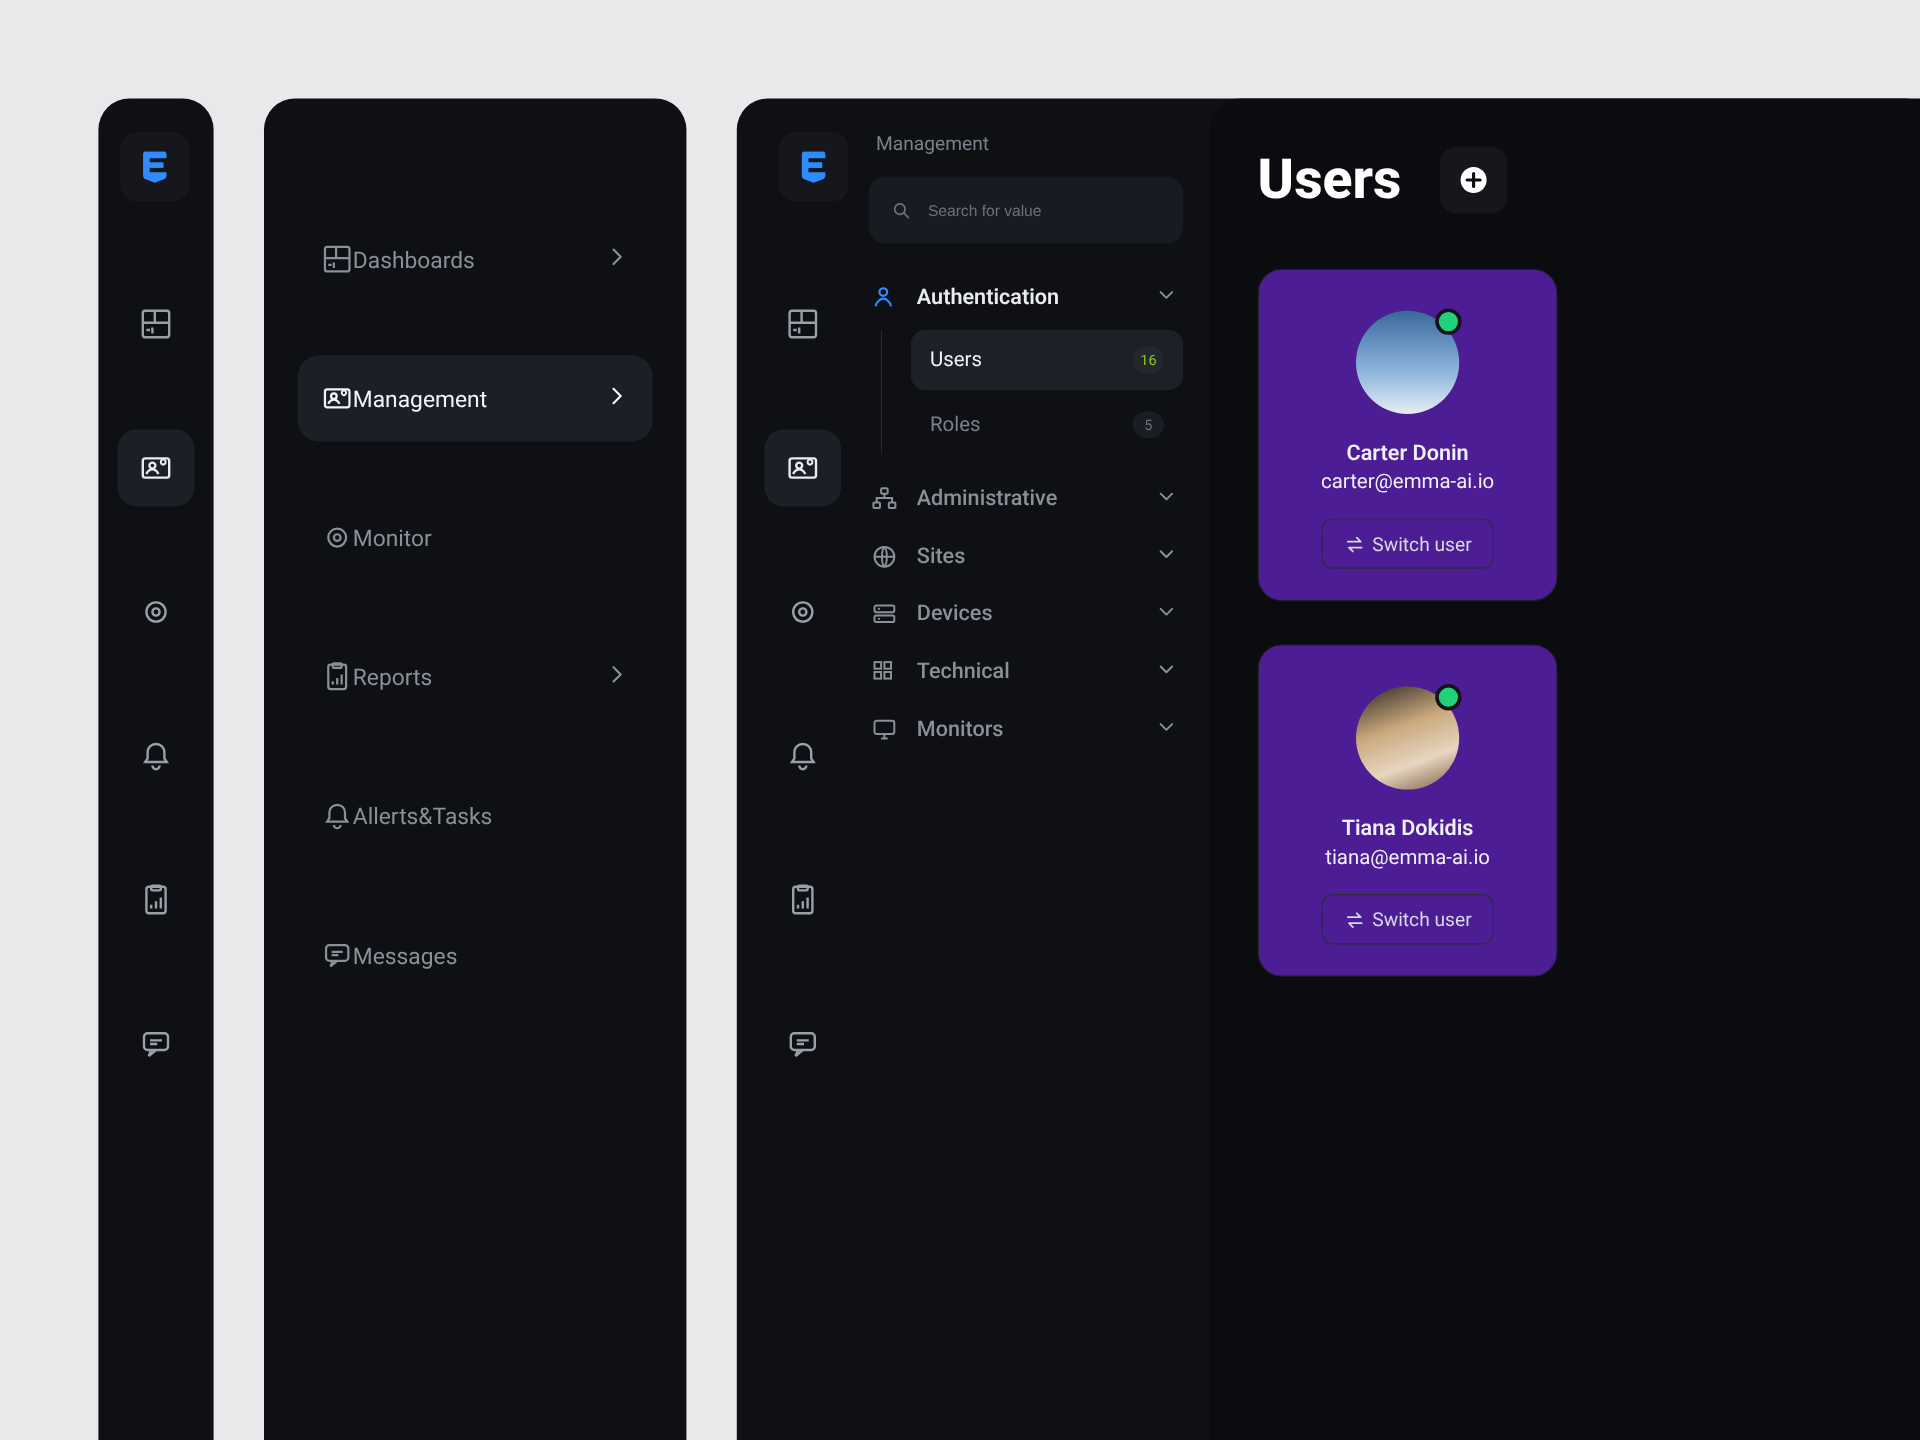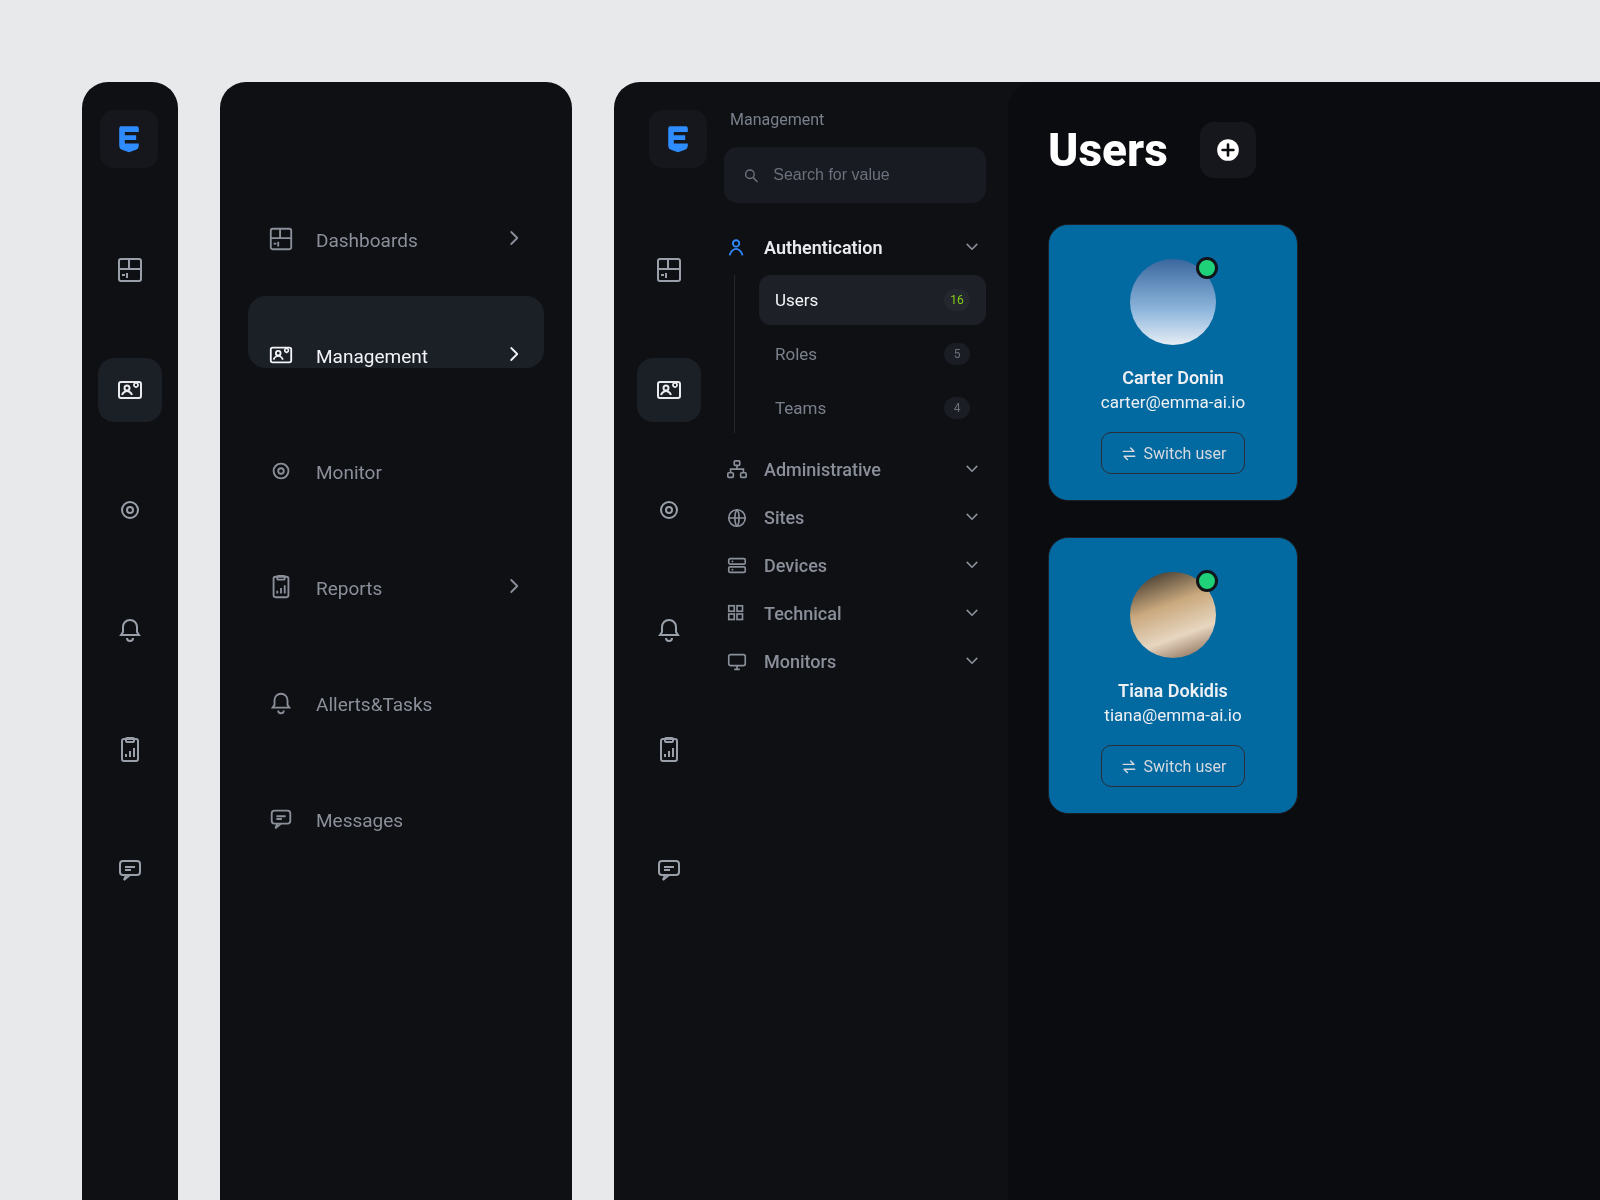--- a/index.html
+++ b/index.html
@@ -58,21 +58,21 @@
   .more-btn {
     margin-left: auto;
     width: 38px; height: 38px;
     border: 1px solid #2a2e36;
     border-radius: 10px;
     display: flex; align-items: center; justify-content: center;
     color: #8a8f99;
   }
   .nav-list { margin-top: 70px; display: flex; flex-direction: column; gap: 44px; }
   .nav-item {
-    display: flex; align-items: flex-end; gap: 22px;
+    display: flex; align-items: center; 
     height: 72px;
     padding: 0 20px;
     border-radius: 18px;
     color: #8a8f99;
     font-size: 19px;
   }
   .nav-item.active { background: #1b1f26; color: #f2f4f7; }
   .nav-item svg.icon { width: 26px; height: 26px; }
   .nav-item .chev { margin-left: auto; }
   .nav-item .chev svg { width: 18px; height: 18px; }
@@ -97,21 +97,21 @@
   .search {
     background: #181b21;
     border-radius: 14px;
     height: 56px;
     display: flex; align-items: center; gap: 14px;
     padding: 0 18px;
     color: #6b717c;
   }
   .search input {
     background: transparent; border: none; outline: none;
-    color: #fdba74; font-size: 16px; width: 100%;
+    color: #fdba74; font-size: 13px; width: 100%;
   }
   .search input::placeholder { color: #6b717c; }
   .group { margin-top: 34px; }
   .group-head {
     display: flex; align-items: flex-start; gap: 16px;
     color: #e9ebef; font-size: 18px; font-weight: 600;
     padding: 0 6px 0 2px;
   }
   .group-head.dim { color: #8a8f99; font-weight: 500;}
   .group-head svg.gicon { width: 22px; height: 22px; }
@@ -150,21 +150,21 @@
   .content-title { color: #fff; font-size: 46px; font-weight: 800; }
   .add-btn {
     width: 56px; height: 56px;
     background: #15171c;
     border-radius: 14px;
     display: flex; align-items:center; justify-content:center;
     color: #fff;
   }
   .cards { margin-top: 46px; display: flex; flex-direction: column; gap: 36px;}
   .card {
-    background: #0369a1;
+    background: #4c1d95;
     border: 1px solid #1c1f26;
     border-radius: 20px;
     padding: 34px 30px 26px;
     width: 250px;
     display: flex; flex-direction: column; align-items: center;
   }
   .avatar-wrap { position: relative; }
   .avatar {
     width: 86px; height: 86px; border-radius: 50%;
     background: #2a2e36;
@@ -441,24 +441,20 @@
           </div>
           <div class="sub-list">
             <div class="sub-item active">
               <span>Users</span>
               <span class="badge">16</span>
             </div>
             <div class="sub-item">
               <span>Roles</span>
               <span class="badge">5</span>
             </div>
-            <div class="sub-item">
-              <span>Teams</span>
-              <span class="badge">4</span>
-            </div>
           </div>
         </div>
         <div class="group">
           <div class="group-head dim">
             <svg class="gicon " viewBox="0 0 24 24">
               <use href="#i-sitemap"></use>
             </svg>
             <span>Administrative</span>
             <span class="chev"><svg viewBox="0 0 20 20">
                 <use href="#i-chevd"></use>

